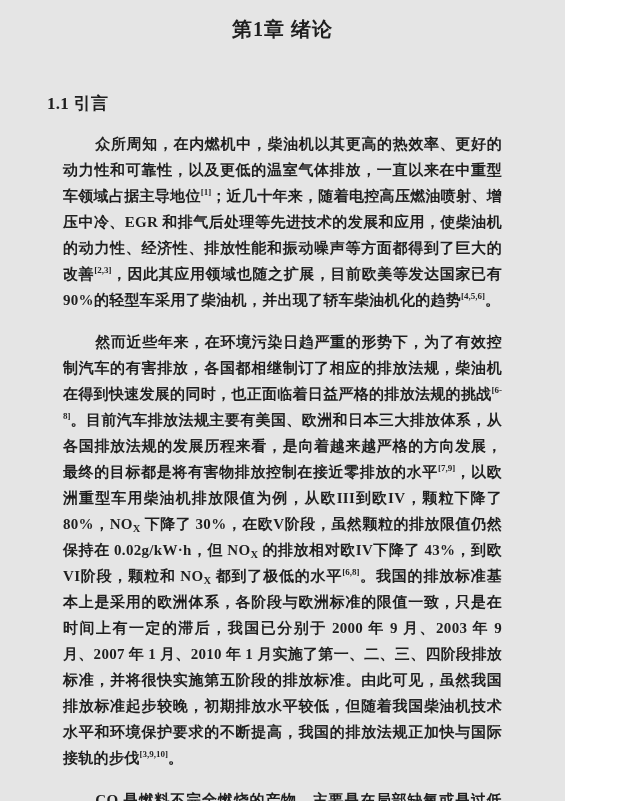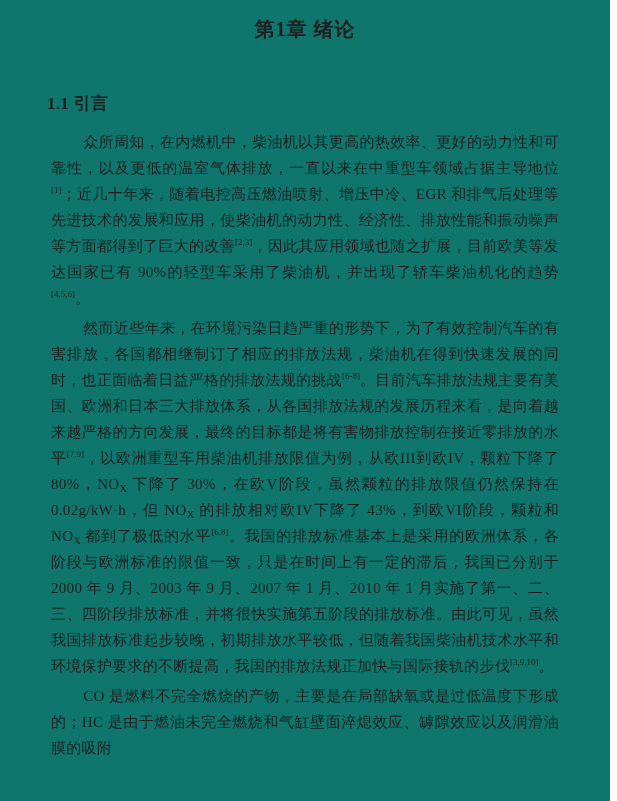--- a/index.html
+++ b/index.html
@@ -2,24 +2,24 @@
 <html><head>
 <meta charset="utf-8">
 <style>
   html, body {
     margin: 0;
     padding: 0;
     background: #ffffff;
   }
   .page {
     position: relative;
-    width: 610px;
+    width: 565px;
     height: 801px;
     box-sizing: border-box;
-    background: #0f766e;
+    background: #e5e5e5;
     color: #1f1f1f;
     padding: 16px 47px 0 47px;
     overflow: hidden;
     font-family: "Liberation Serif", "DejaVu Serif", serif;
   }
   .chapter-title {
     font-size: 20px;
     font-weight: 700;
     text-align: center;
     margin: 0;
@@ -34,21 +34,22 @@
   }
   .chapter-title + .section-heading {
     margin-top: 49px;
   }
   .paragraph {
     font-size: 15px;
     line-height: 26px;
     letter-spacing: 0.3px;
     text-align: justify;
     text-indent: 2.15em;
-    margin: 4px;
+    margin: 16px;
+    font-weight: bold;
   }
   .paragraph sup.ref {
     font-size: 9px;
     line-height: 0;
     vertical-align: 6px;
     letter-spacing: 0;
   }
   .paragraph sub.chem {
     font-size: 10.5px;
     line-height: 0;

